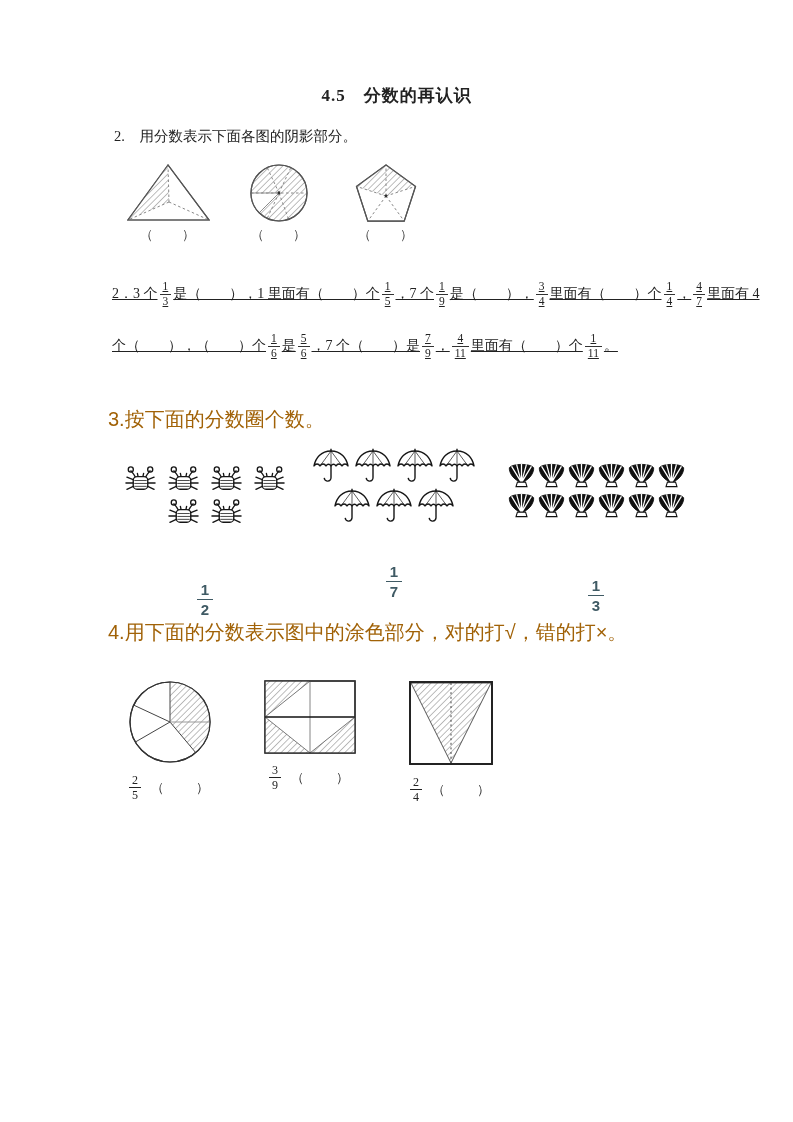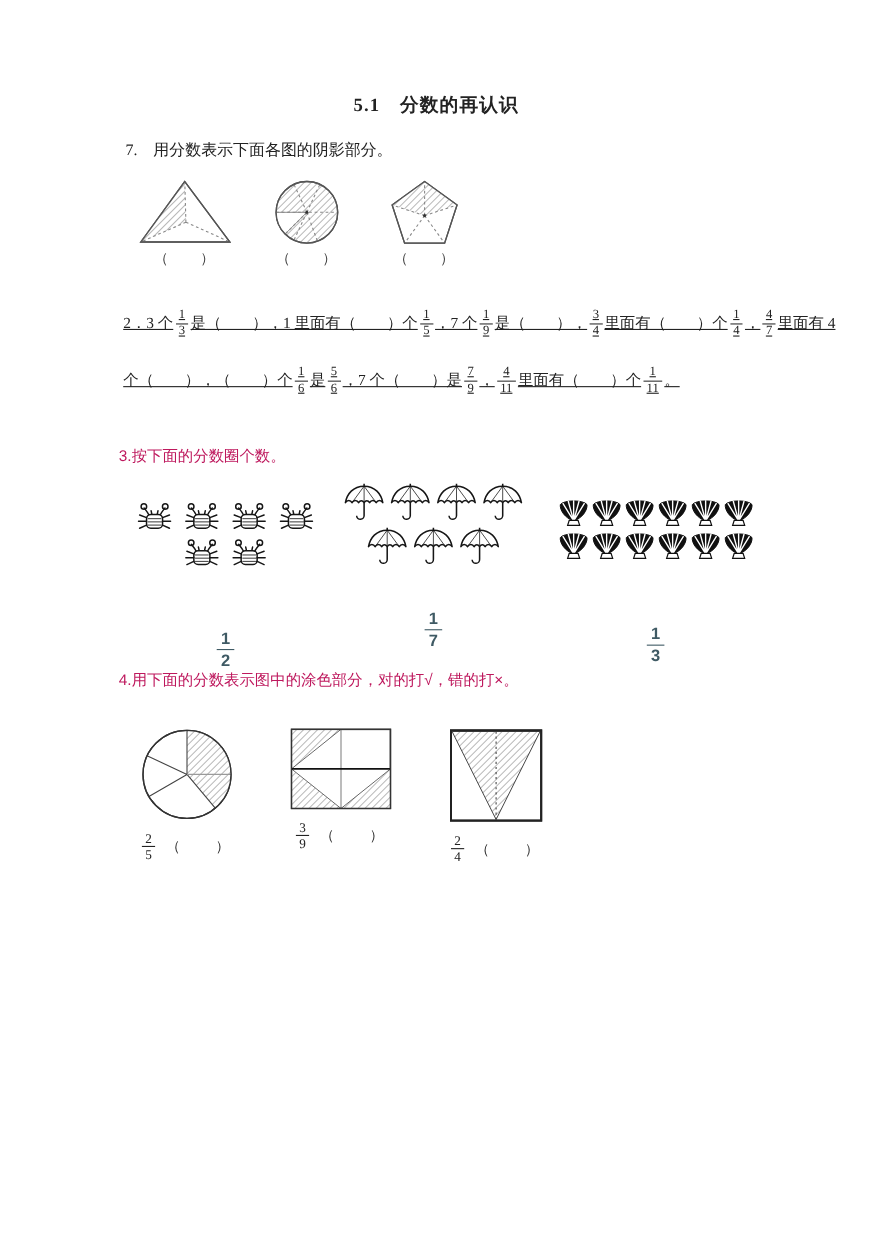--- a/index.html
+++ b/index.html
@@ -11,22 +11,22 @@
   }
   .page{ width:793px; height:1122px; }
 
   
   .title{
     padding-top:84px; text-align:center; font-size:17px; font-weight:bold;
     letter-spacing:1px;
   }
   .q-prompt-serif{ margin:20px 100px 0 114px; font-size:14.5px; }
   .q-prompt-sans{
-    margin:0 100px 0 108px; font-size:14px;
-    font-family:"Liberation Sans","DejaVu Sans",sans-serif; color:#be185d;
+    margin:0 100px 0 108px; font-size:20px;
+    font-family:"Liberation Sans","DejaVu Sans",sans-serif; color:#a16207;
   }
 
   
   .q1-figs{ display:flex; align-items:flex-end; margin:16px 0 0 122px; }
   .fig{ display:flex; flex-direction:column; align-items:center; }
   .fig + .fig{ margin-left:34px; }
   .fig .paren{ font-size:13px; color:#444; margin-top:2px; letter-spacing:1px; }
 
   
   .q2{ margin:30px 90px 0 112px;text-decoration:underline; }
@@ -112,23 +112,23 @@
       <g stroke="#ffffff" stroke-width="1.4" fill="none">
         <path d="M16 24 L5 6 M16 24 L10.5 3.8 M16 24 L16 3 M16 24 L21.5 3.8 M16 24 L27 6"></path>
       </g>
       <path d="M11.5 23.5 h9 l1.6 5 h-12.2 Z" fill="#ffffff" stroke="#101010" stroke-width="1.2"></path>
     </symbol>
   </defs>
 </svg>
 
 <div class="page">
 
-  <div class="title">5.1　分数的再认识</div>
-
-  <div class="q-prompt-serif">7.　用分数表示下面各图的阴影部分。</div>
+  <div class="title">4.5　分数的再认识</div>
+
+  <div class="q-prompt-serif">2.　用分数表示下面各图的阴影部分。</div>
 
   <div class="q1-figs">
     <div class="fig">
       <svg width="92" height="62" viewBox="0 0 92 62">
         <polygon points="46,3 6,58 87,58" fill="#ffffff" stroke="#555" stroke-width="1.2"></polygon>
         <polygon points="46,3 6,58 47,40" fill="url(#hatch)" stroke="none"></polygon>
         <g stroke="#888" stroke-width="1" stroke-dasharray="2.5 2.5">
           <path d="M47 40 L46 3 M47 40 L6 58 M47 40 L87 58"></path>
         </g>
         <polygon points="46,3 6,58 87,58" fill="none" stroke="#555" stroke-width="1.2"></polygon>

